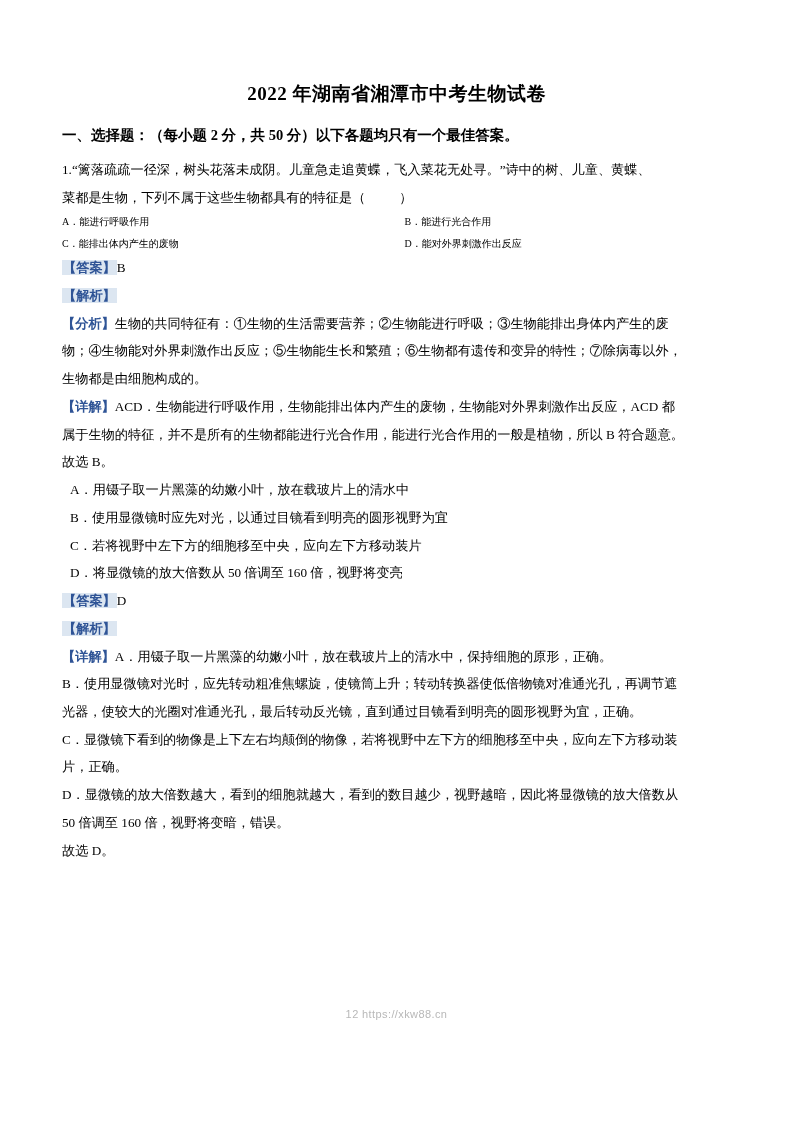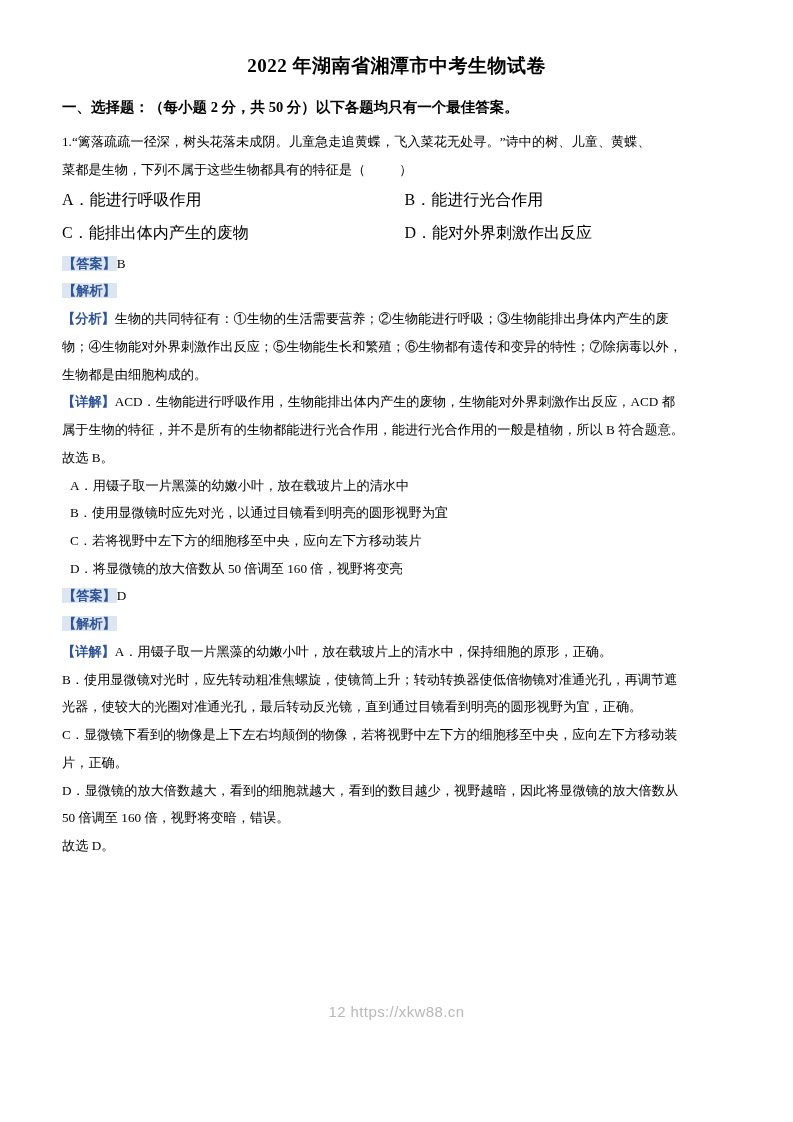--- a/index.html
+++ b/index.html
@@ -12,21 +12,21 @@
     height: 1122px;
     font-family: "Liberation Serif", "DejaVu Serif", serif;
     color: #000000;
     position: relative;
     overflow: hidden;
   }
   .page {
     width: 793px;
     height: 1048px;
     box-sizing: border-box;
-    padding: 53px 62px 0 62px;
+    padding: 81px 62px 0 62px;
     position: relative;
   }
   .doc-title {
     text-align: center;
     font-size: 19px;
     font-weight: bold;
     letter-spacing: 0.5px;
     margin: 0 0 16px 0;
     line-height: 1.4;
   }
@@ -41,21 +41,21 @@
     line-height: 1.95;
     margin: 0 0 2px 0;
     text-align: justify;
   }
   .q-text {
     margin-bottom: 4px;
   }
   .options-row {
     display: flex;
     width: 100%;
-    font-size: 16px;
+    font-size: 10px;
     line-height: 1.95;
     margin-bottom: 2px;
   }
   .options-row .opt {
     width: 50%;
     box-sizing: border-box;
   }
   .options-row .opt.second {
     padding-left: 8px;
   }
@@ -80,21 +80,21 @@
   .blank-space {
     display: inline-block;
     width: 34px;
   }
   .footer {
     position: absolute;
     left: 0;
     bottom: 28px;
     width: 793px;
     text-align: center;
-    font-size: 15px;
+    font-size: 11px;
     color: #b8b8b8;
     font-family: "Liberation Sans", sans-serif;
     letter-spacing: 0.4px;
   }
 </style>
 </head>
 <body>
 
 <div class="page">
 

